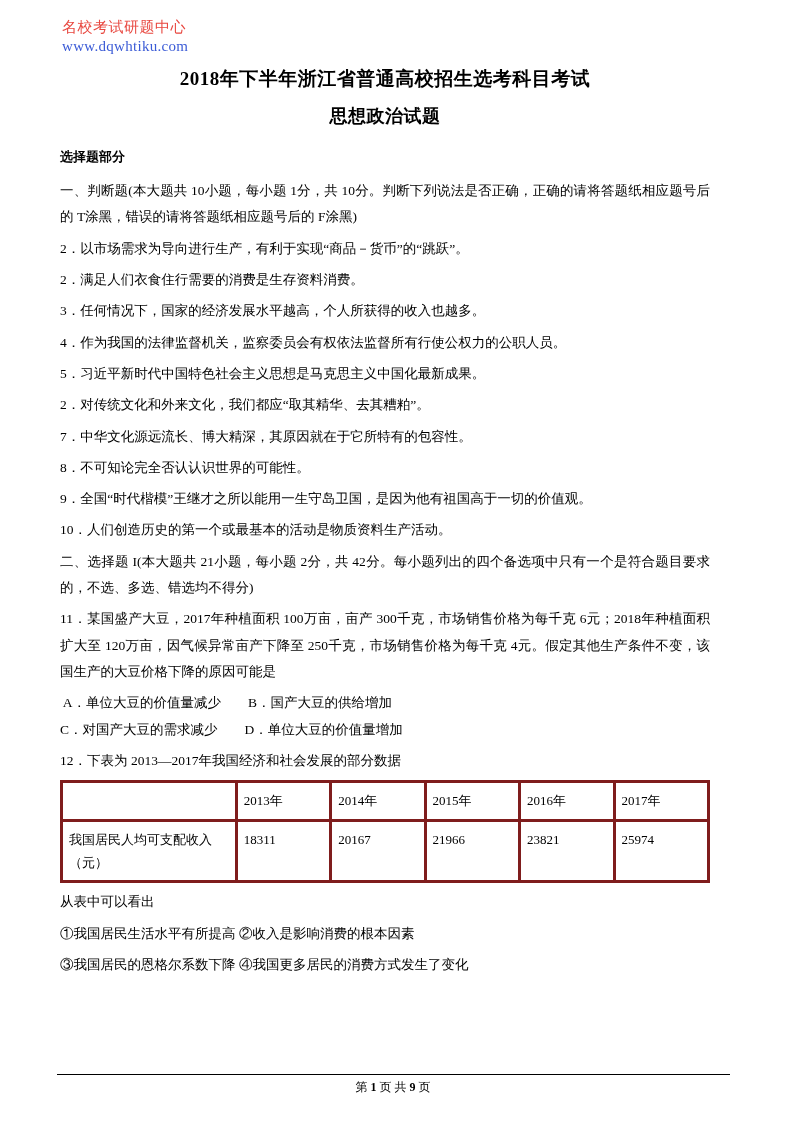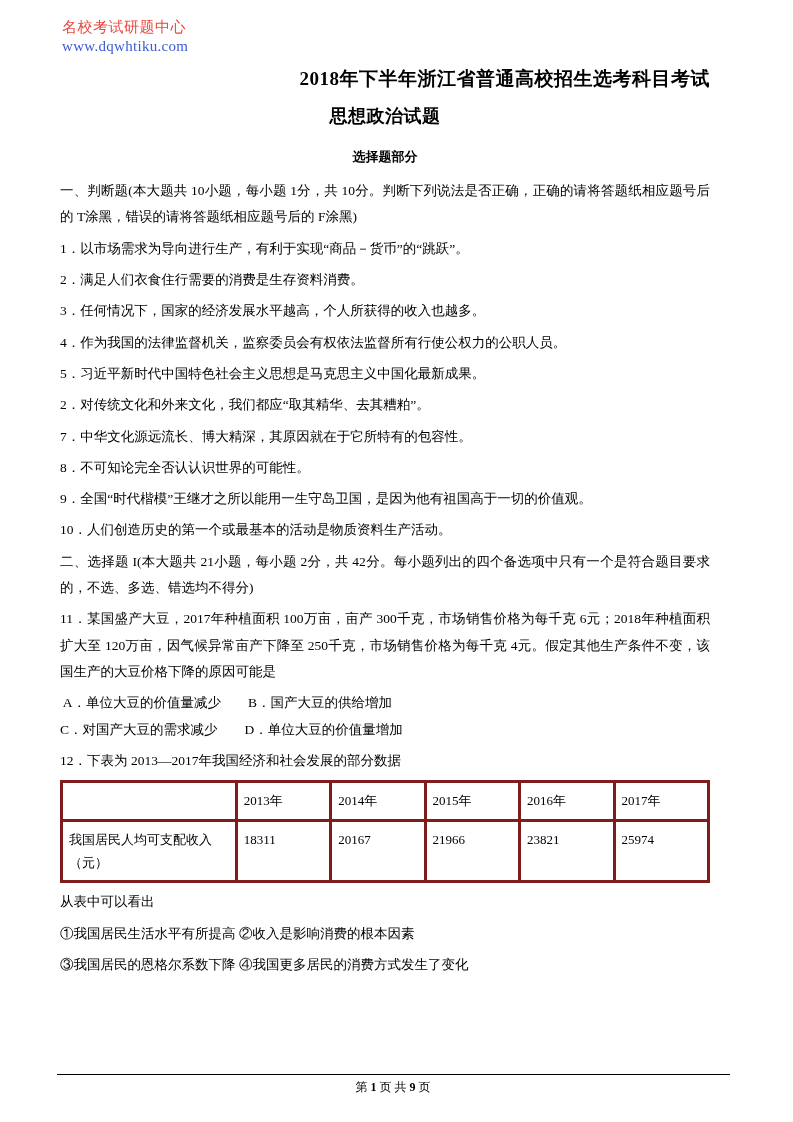--- a/index.html
+++ b/index.html
@@ -39,35 +39,35 @@
     font-size: 15px;
     font-family: "Liberation Serif", "DejaVu Serif", serif;
     letter-spacing: 0.3px;
   }
   .content {
     margin-top: 48px;
   }
   h1.doc-title {
     font-size: 19px;
     font-weight: bold;
-    text-align: right;
+    text-align: center;
     margin: 0 0 12px 0;
     letter-spacing: 0.5px;
   }
   h2.doc-subtitle {
     font-size: 18px;
     font-weight: bold;
     text-align: center;
     margin: 0 0 20px 0;
     letter-spacing: 0.5px;
   }
   .section-heading {
     font-size: 13px;
     font-weight: bold;
-    text-align: center;
+    text-align: left;
     margin: 0 0 12px 0;
   }
   p.para {
     font-size: 13.5px;
     line-height: 1.95;
     margin: 0 0 5px 0;
     text-align: justify;
   }
   .opts {
     font-size: 13.5px;
@@ -125,21 +125,21 @@
   </div>
 
   <div class="content">
 
     <h1 class="doc-title">2018年下半年浙江省普通高校招生选考科目考试</h1>
     <h2 class="doc-subtitle">思想政治试题</h2>
     <div class="section-heading">选择题部分</div>
 
     <p class="para">一、判断题(本大题共 10小题，每小题    1分，共    10分。判断下列说法是否正确，正确的请将答题纸相应题号后的 T涂黑，错误的请将答题纸相应题号后的    F涂黑)</p>
 
-    <p class="para">1．以市场需求为导向进行生产，有利于实现“商品－货币”的“跳跃”。</p>
+    <p class="para">2．以市场需求为导向进行生产，有利于实现“商品－货币”的“跳跃”。</p>
     <p class="para">2．满足人们衣食住行需要的消费是生存资料消费。</p>
     <p class="para">3．任何情况下，国家的经济发展水平越高，个人所获得的收入也越多。</p>
     <p class="para">4．作为我国的法律监督机关，监察委员会有权依法监督所有行使公权力的公职人员。</p>
     <p class="para">5．习近平新时代中国特色社会主义思想是马克思主义中国化最新成果。</p>
     <p class="para">2．对传统文化和外来文化，我们都应“取其精华、去其糟粕”。</p>
     <p class="para">7．中华文化源远流长、博大精深，其原因就在于它所特有的包容性。</p>
     <p class="para">8．不可知论完全否认认识世界的可能性。</p>
     <p class="para">9．全国“时代楷模”王继才之所以能用一生守岛卫国，是因为他有祖国高于一切的价值观。</p>
     <p class="para">10．人们创造历史的第一个或最基本的活动是物质资料生产活动。</p>
 

